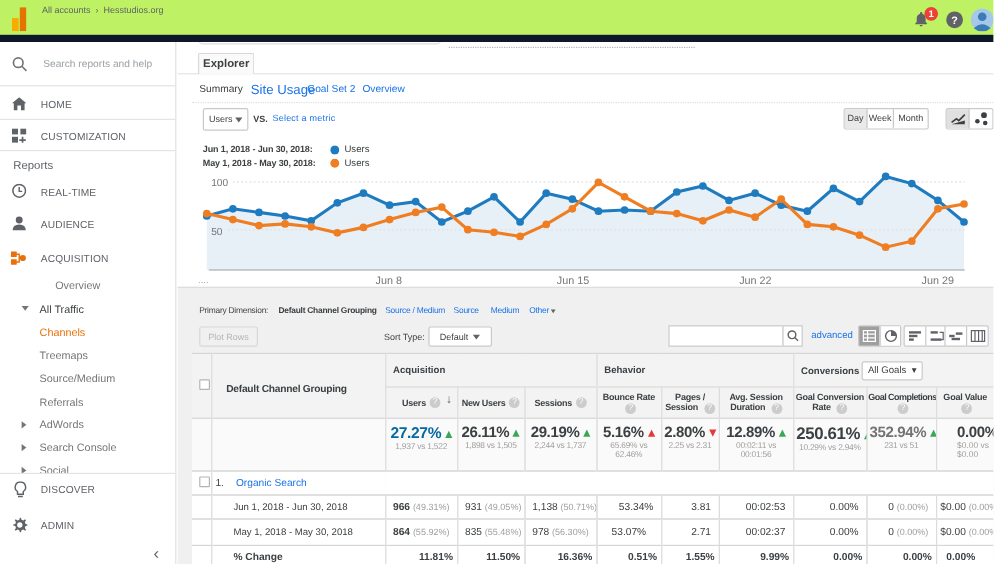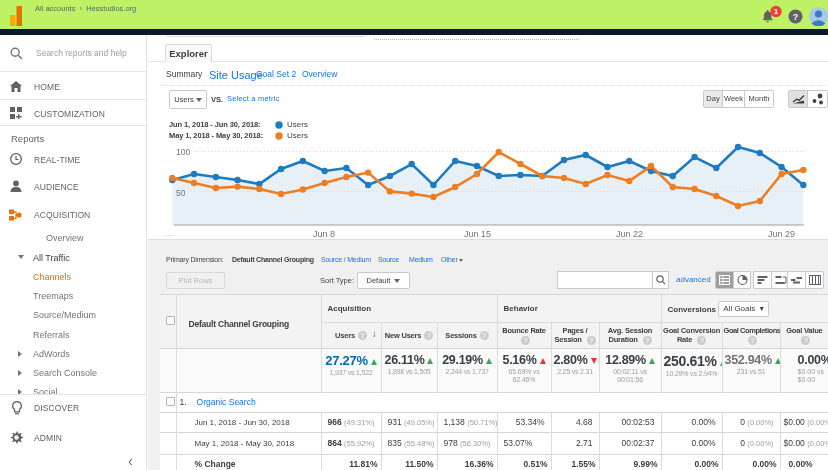--- a/index.html
+++ b/index.html
@@ -248,21 +248,21 @@
 
   <div class="abs" style="left:0;top:206px;width:680px;height:264px;background:#f0f0f0;border-top:1px solid #ddd"></div>
 
   <div class="abs" style="left:18px;top:223px;font-size:7px;letter-spacing:-0.2px;color:#444">Primary Dimension:</div>
   <div class="abs" style="left:84px;top:223px;font-size:7px;letter-spacing:-0.2px;font-weight:bold;color:#3c4043">Default Channel Grouping</div>
   <div class="abs blue" style="left:173px;top:223px;font-size:7px;letter-spacing:-0.2px">Source / Medium</div>
   <div class="abs blue" style="left:230px;top:223px;font-size:7px;letter-spacing:-0.2px">Source</div>
   <div class="abs blue" style="left:261px;top:223px;font-size:7px;letter-spacing:-0.2px">Medium</div>
   <div class="abs blue" style="left:293px;top:223px;font-size:7px;letter-spacing:-0.2px">Other <span style="display:inline-block;width:0;height:0;border-left:2.5px solid transparent;border-right:2.5px solid transparent;border-top:3.5px solid #5f6368;vertical-align:middle"></span></div>
 
-  <div class="btn" style="left:18px;top:239px;width:59px;height:17px;line-height:16px;background:#f0f0f0;color:#b5b5b5;border-color:#d8d8d8">Plot Rows</div>
+  <div class="btn" style="left:18px;top:239px;width:49px;height:17px;line-height:16px;background:#f0f0f0;color:#b5b5b5;border-color:#d8d8d8">Plot Rows</div>
   <div class="abs" style="left:172px;top:243px;font-size:7.5px;color:#3c4043">Sort Type:</div>
   <div class="btn" style="left:209px;top:239px;width:53px;height:17px;line-height:16px">Default &nbsp;<span style="display:inline-block;width:0;height:0;border-left:3px solid transparent;border-right:3px solid transparent;border-top:4px solid #5f6368;vertical-align:middle"></span></div>
   <div class="abs" style="left:409px;top:238px;width:96px;height:18px;background:#fff;border:1px solid #c9c9c9"></div>
   <div class="abs" style="left:504px;top:238px;width:17px;height:18px;background:#fff;border:1px solid #c9c9c9"><svg width="15" height="16">
           <circle cx="7" cy="7" r="3.2" fill="none" stroke="#5f6368" stroke-width="1.2"></circle>
           <line x1="9.3" y1="9.3" x2="12" y2="12" stroke="#5f6368" stroke-width="1.2"></line>
         </svg></div>
   <div class="abs blue" style="left:528px;top:242px;font-size:8px">advanced</div>
 
   <div class="abs" style="left:567px;top:238px;height:18px;display:flex;border:1px solid #c9c9c9;border-radius:2px">
@@ -396,33 +396,33 @@
               <td style="background:#fff;border-top:1px solid #d6d6d6;border-left:1px solid #dcdcdc;padding-left:3px;" colspan="1" rowspan="1"><b style="color:#3c4043;font-weight:normal">1.</b><span class="blue" style="margin-left:10px">Organic Search</span></td>
               <td style="background:#fff;border-top:1px solid #d6d6d6;" colspan="9" rowspan="1"></td>
             </tr>
             <tr style="height:20px;">
               <td style="background:#fff;border-top:1px solid #d6d6d6;" colspan="1" rowspan="1"></td>
               <td style="background:#fff;border-top:1px solid #d6d6d6;border-left:1px solid #dcdcdc;" colspan="1" rowspan="1"><span style="padding-left:12px;font-size:8px">Jun 1, 2018 - Jun 30, 2018</span></td>
               <td style="background:#fff;border-top:1px solid #d6d6d6;border-left:1px solid #dcdcdc;text-align:right;" colspan="1" rowspan="1"><b>966</b> <span class="gray" style="font-size:7.5px">(49.31%)</span></td>
               <td style="background:#fff;border-top:1px solid #d6d6d6;border-left:1px solid #dcdcdc;text-align:right;" colspan="1" rowspan="1">931 <span class="gray" style="font-size:7.5px">(49.05%)</span></td>
               <td style="background:#fff;border-top:1px solid #d6d6d6;border-left:1px solid #dcdcdc;text-align:right;" colspan="1" rowspan="1">1,138 <span class="gray" style="font-size:7.5px">(50.71%)</span></td>
               <td style="background:#fff;border-top:1px solid #d6d6d6;border-left:1px solid #dcdcdc;text-align:right;" colspan="1" rowspan="1">53.34%</td>
-              <td style="background:#fff;border-top:1px solid #d6d6d6;border-left:1px solid #dcdcdc;text-align:right;" colspan="1" rowspan="1">4.68</td>
+              <td style="background:#fff;border-top:1px solid #d6d6d6;border-left:1px solid #dcdcdc;text-align:right;" colspan="1" rowspan="1">3.81</td>
               <td style="background:#fff;border-top:1px solid #d6d6d6;border-left:1px solid #dcdcdc;text-align:right;" colspan="1" rowspan="1">00:02:53</td>
               <td style="background:#fff;border-top:1px solid #d6d6d6;border-left:1px solid #dcdcdc;text-align:right;" colspan="1" rowspan="1">0.00%</td>
               <td style="background:#fff;border-top:1px solid #d6d6d6;border-left:1px solid #dcdcdc;text-align:right;" colspan="1" rowspan="1">0 <span class="gray" style="font-size:7.5px">(0.00%)</span></td>
               <td style="background:#fff;border-top:1px solid #d6d6d6;border-left:1px solid #dcdcdc;text-align:left;padding-left:3px;" colspan="1" rowspan="1">$0.00 <span class="gray" style="font-size:7.5px">(0.00%)</span></td>
             </tr>
             <tr style="height:22.5px;">
               <td style="background:#fff;border-top:1px solid #d6d6d6;" colspan="1" rowspan="1"></td>
               <td style="background:#fff;border-top:1px solid #d6d6d6;border-left:1px solid #dcdcdc;" colspan="1" rowspan="1"><span style="padding-left:12px;font-size:8px">May 1, 2018 - May 30, 2018</span></td>
               <td style="background:#fff;border-top:1px solid #d6d6d6;border-left:1px solid #dcdcdc;text-align:right;" colspan="1" rowspan="1"><b>864</b> <span class="gray" style="font-size:7.5px">(55.92%)</span></td>
               <td style="background:#fff;border-top:1px solid #d6d6d6;border-left:1px solid #dcdcdc;text-align:right;" colspan="1" rowspan="1">835 <span class="gray" style="font-size:7.5px">(55.48%)</span></td>
               <td style="background:#fff;border-top:1px solid #d6d6d6;border-left:1px solid #dcdcdc;text-align:right;" colspan="1" rowspan="1">978 <span class="gray" style="font-size:7.5px">(56.30%)</span></td>
-              <td style="background:#fff;border-top:1px solid #d6d6d6;border-left:1px solid #dcdcdc;text-align:left;" colspan="1" rowspan="1">53.07%</td>
+              <td style="background:#fff;border-top:1px solid #d6d6d6;border-left:1px solid #dcdcdc;text-align:center;" colspan="1" rowspan="1">53.07%</td>
               <td style="background:#fff;border-top:1px solid #d6d6d6;border-left:1px solid #dcdcdc;text-align:right;" colspan="1" rowspan="1">2.71</td>
               <td style="background:#fff;border-top:1px solid #d6d6d6;border-left:1px solid #dcdcdc;text-align:right;" colspan="1" rowspan="1">00:02:37</td>
               <td style="background:#fff;border-top:1px solid #d6d6d6;border-left:1px solid #dcdcdc;text-align:right;" colspan="1" rowspan="1">0.00%</td>
               <td style="background:#fff;border-top:1px solid #d6d6d6;border-left:1px solid #dcdcdc;text-align:right;" colspan="1" rowspan="1">0 <span class="gray" style="font-size:7.5px">(0.00%)</span></td>
               <td style="background:#fff;border-top:1px solid #d6d6d6;border-left:1px solid #dcdcdc;text-align:left;padding-left:3px;" colspan="1" rowspan="1">$0.00 <span class="gray" style="font-size:7.5px">(0.00%)</span></td>
             </tr>
             <tr style="height:22.5px;">
               <td style="background:#fff;border-top:1px solid #d6d6d6;" colspan="1" rowspan="1"></td>
               <td style="background:#fff;border-top:1px solid #d6d6d6;border-left:1px solid #dcdcdc;padding-bottom:5px;" colspan="1" rowspan="1"><b style="padding-left:12px;font-size:8.5px">% Change</b></td>
               <td style="background:#fff;border-top:1px solid #d6d6d6;border-left:1px solid #dcdcdc;text-align:right;padding-bottom:5px;padding-right:3px;" colspan="1" rowspan="1"><b>11.81%</b></td>

